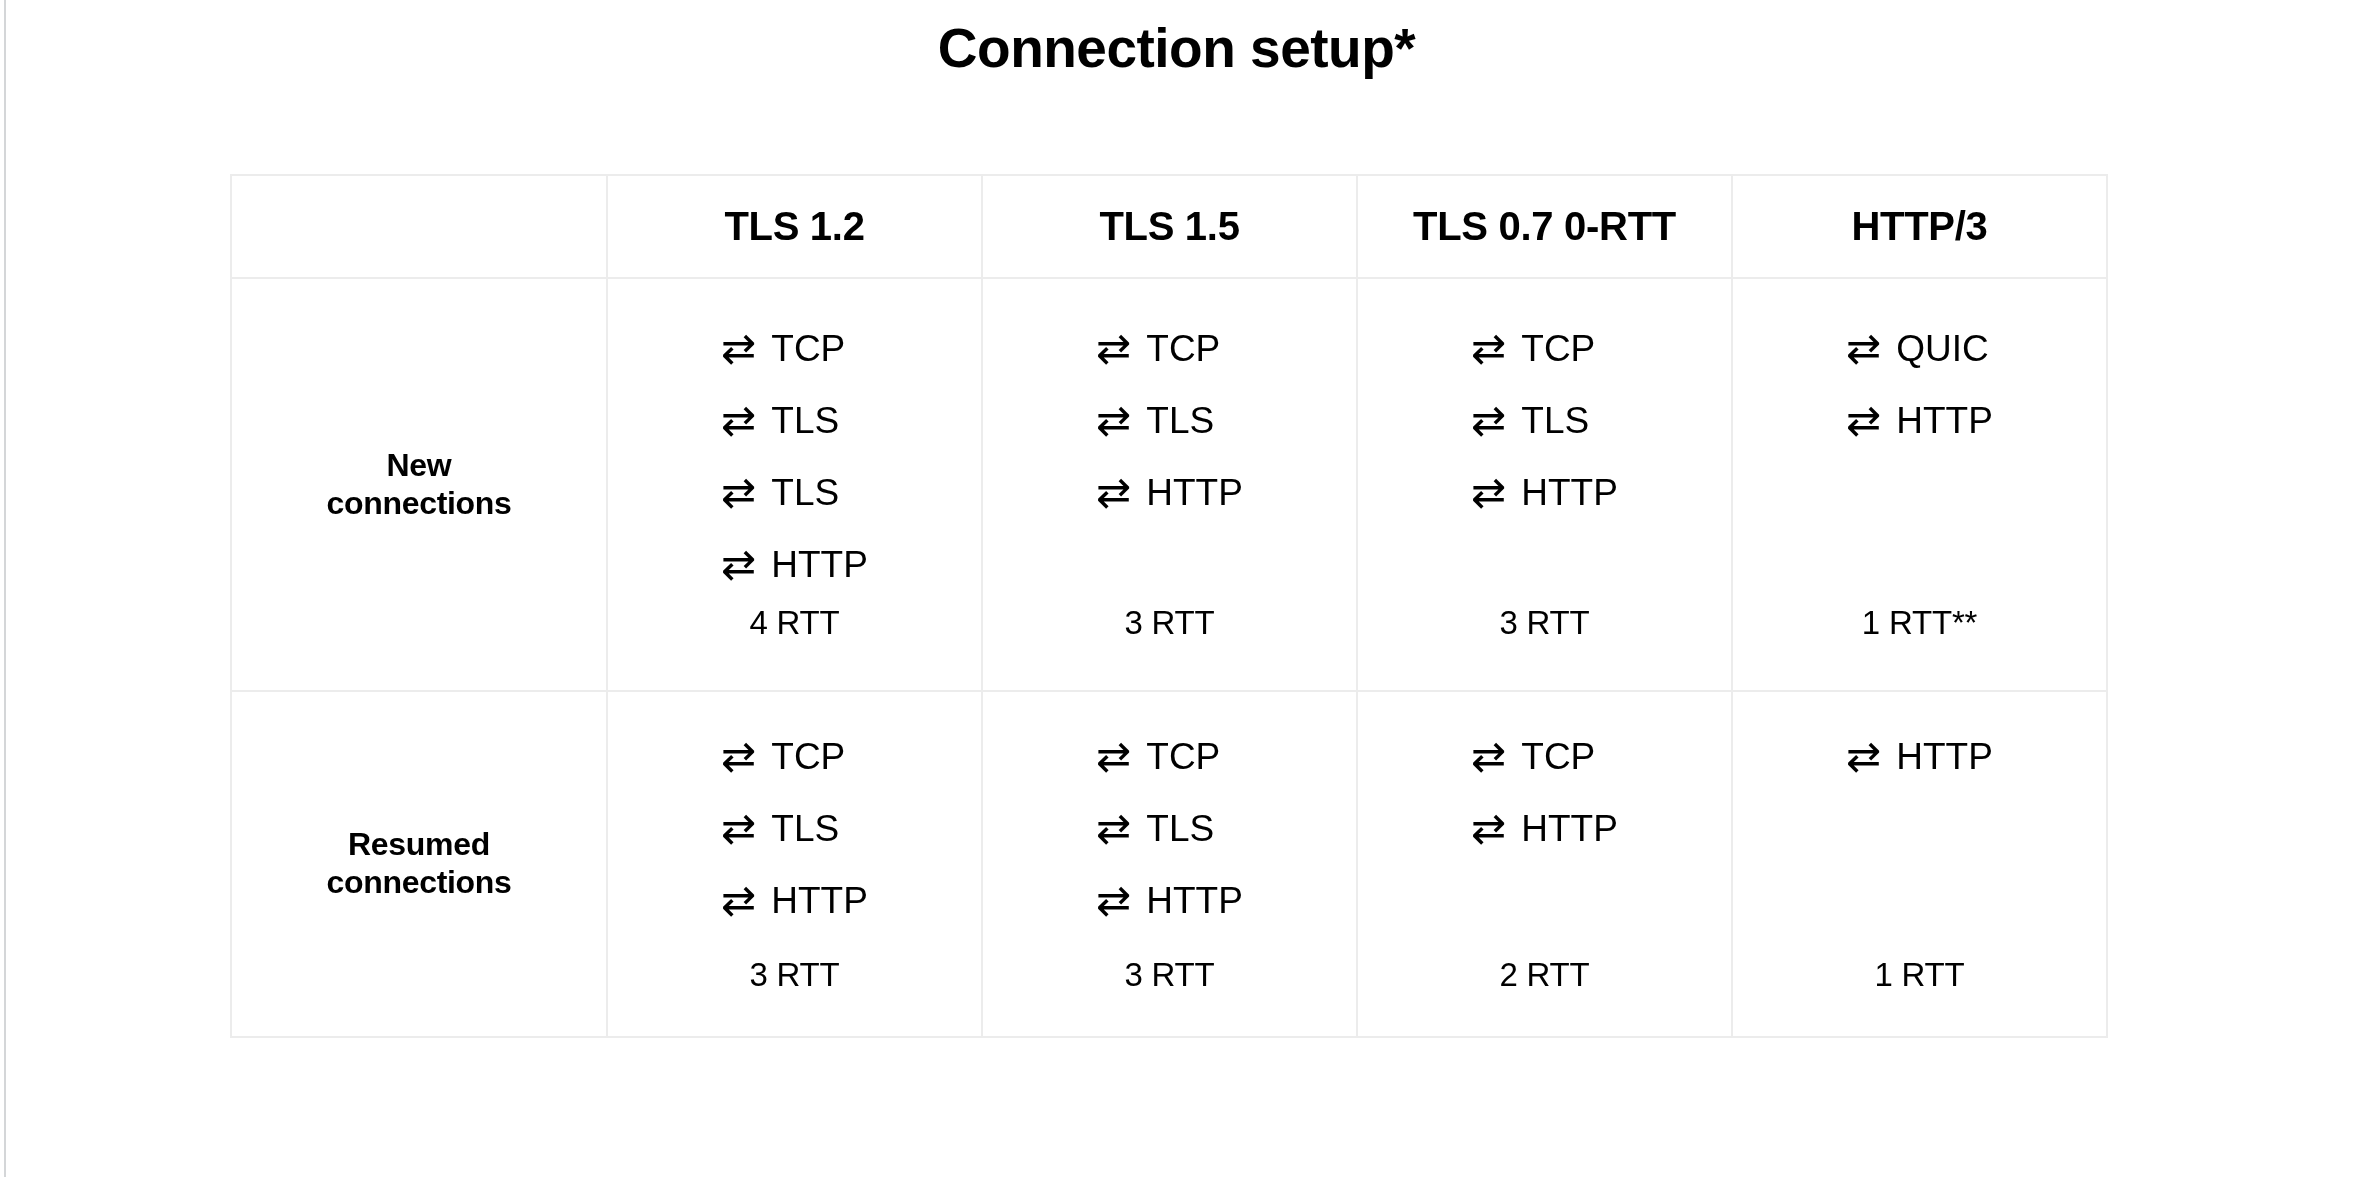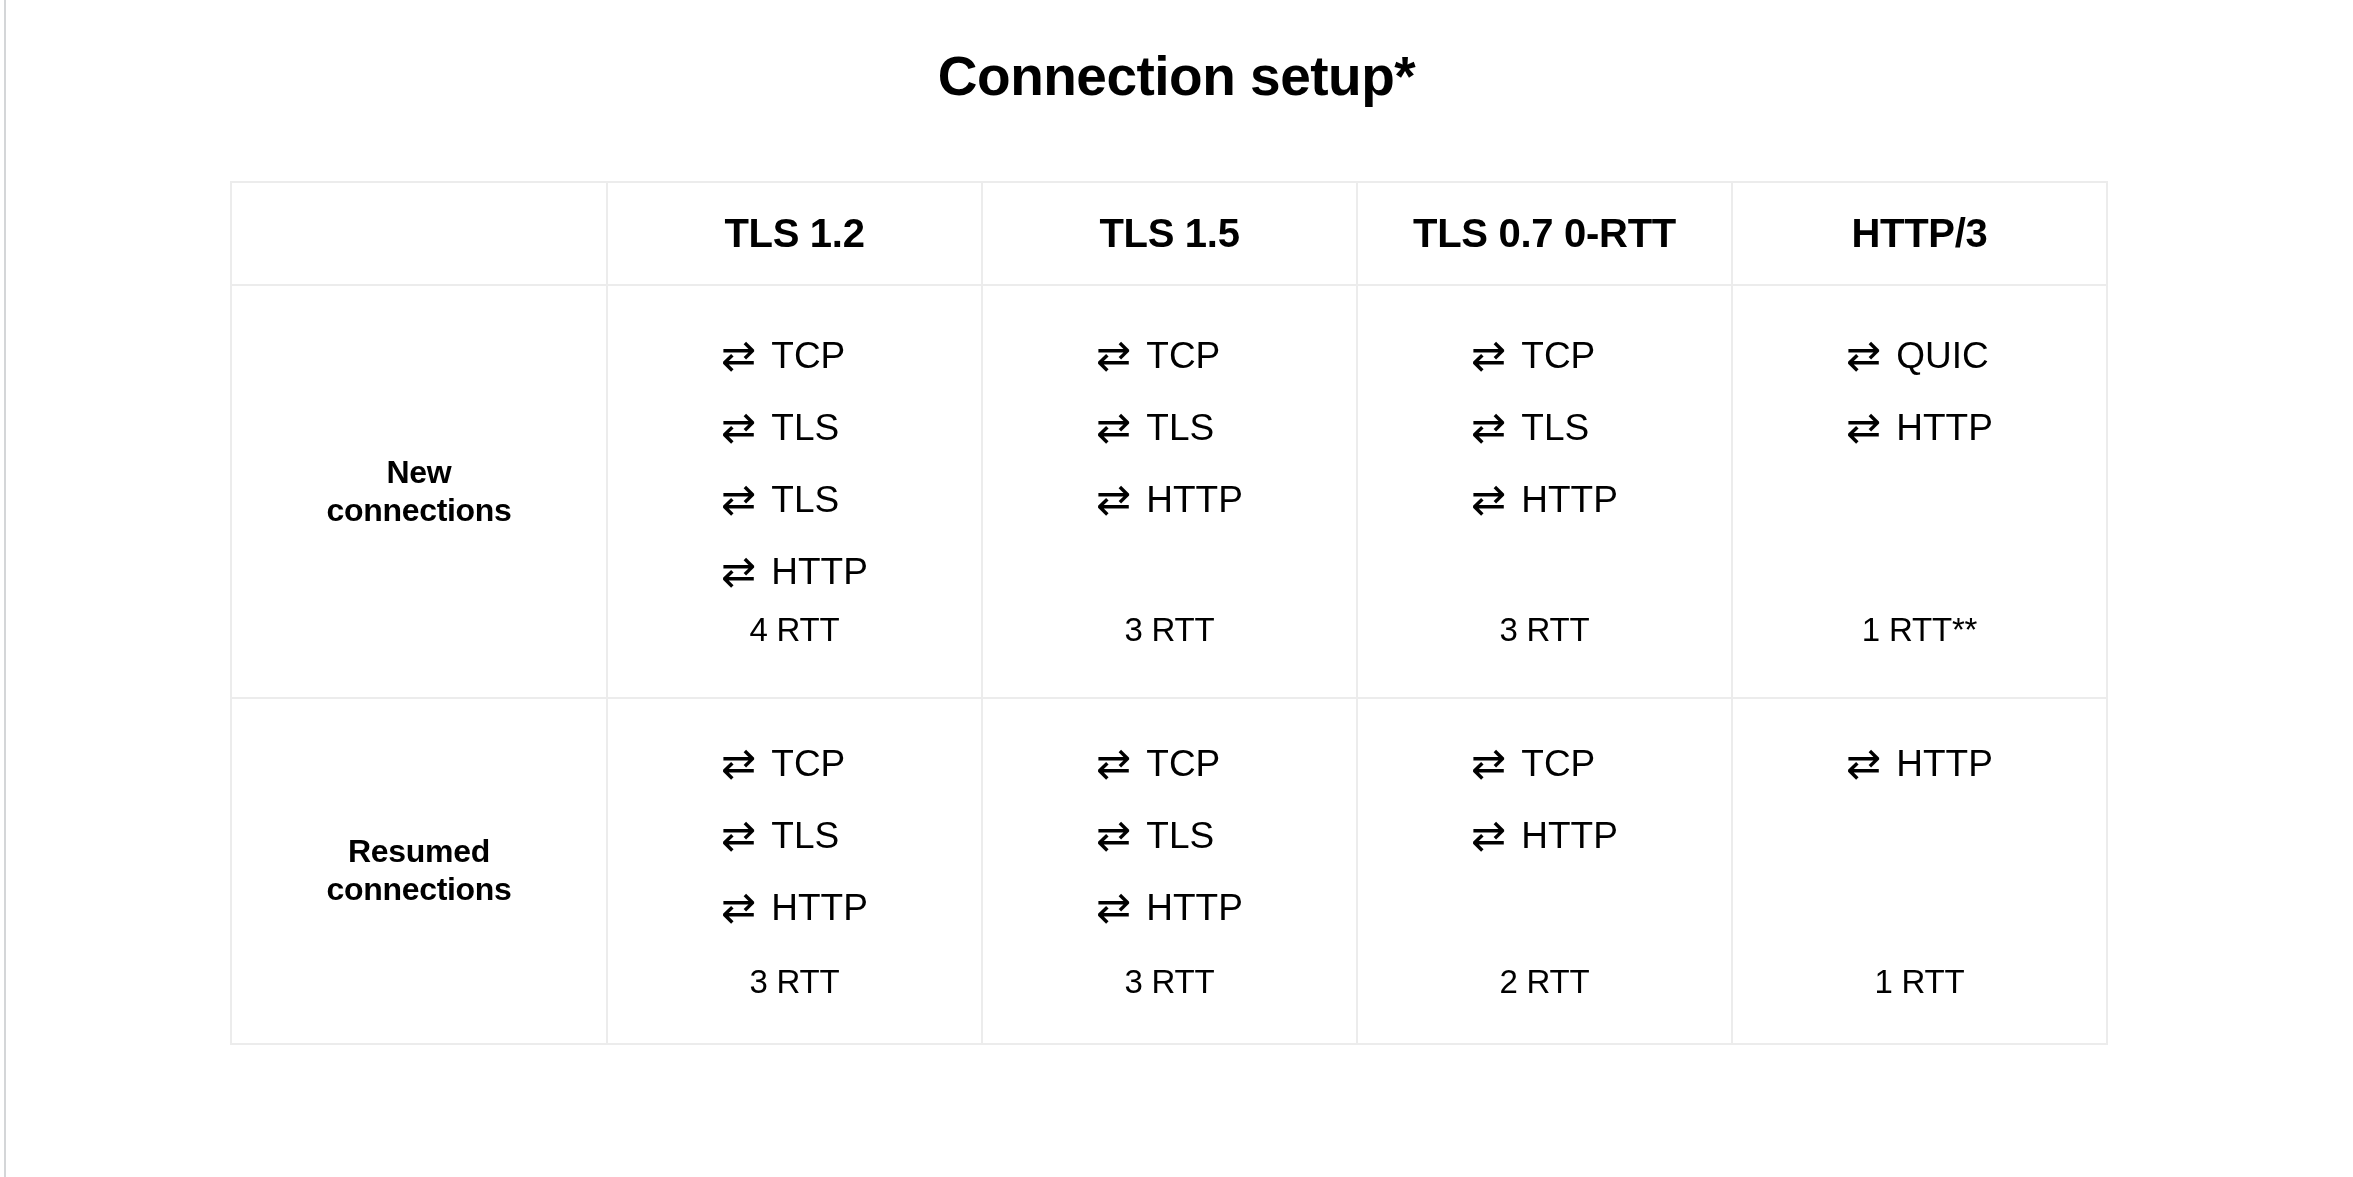--- a/index.html
+++ b/index.html
@@ -22,34 +22,34 @@
     left: 4px;
     top: 0;
     width: 2px;
     height: 1177px;
     background: #d4d6d8;
   }
 
   .slide-title {
     position: absolute;
     left: 0;
-    top: 44px;
+    top: 16px;
     width: 2353px;
     text-align: center;
     font-size: 55px;
     font-weight: bold;
     letter-spacing: -0.5px;
     color: #000000;
   }
 
   
   .table-wrap {
     position: absolute;
     left: 230px;
-    top: 181px;
+    top: 174px;
     width: 1984px;
     border-collapse: collapse;
   }
   table.setup-table {
     border-collapse: collapse;
     table-layout: fixed;
     width: 1876px;
   }
   table.setup-table td,
   table.setup-table th {

